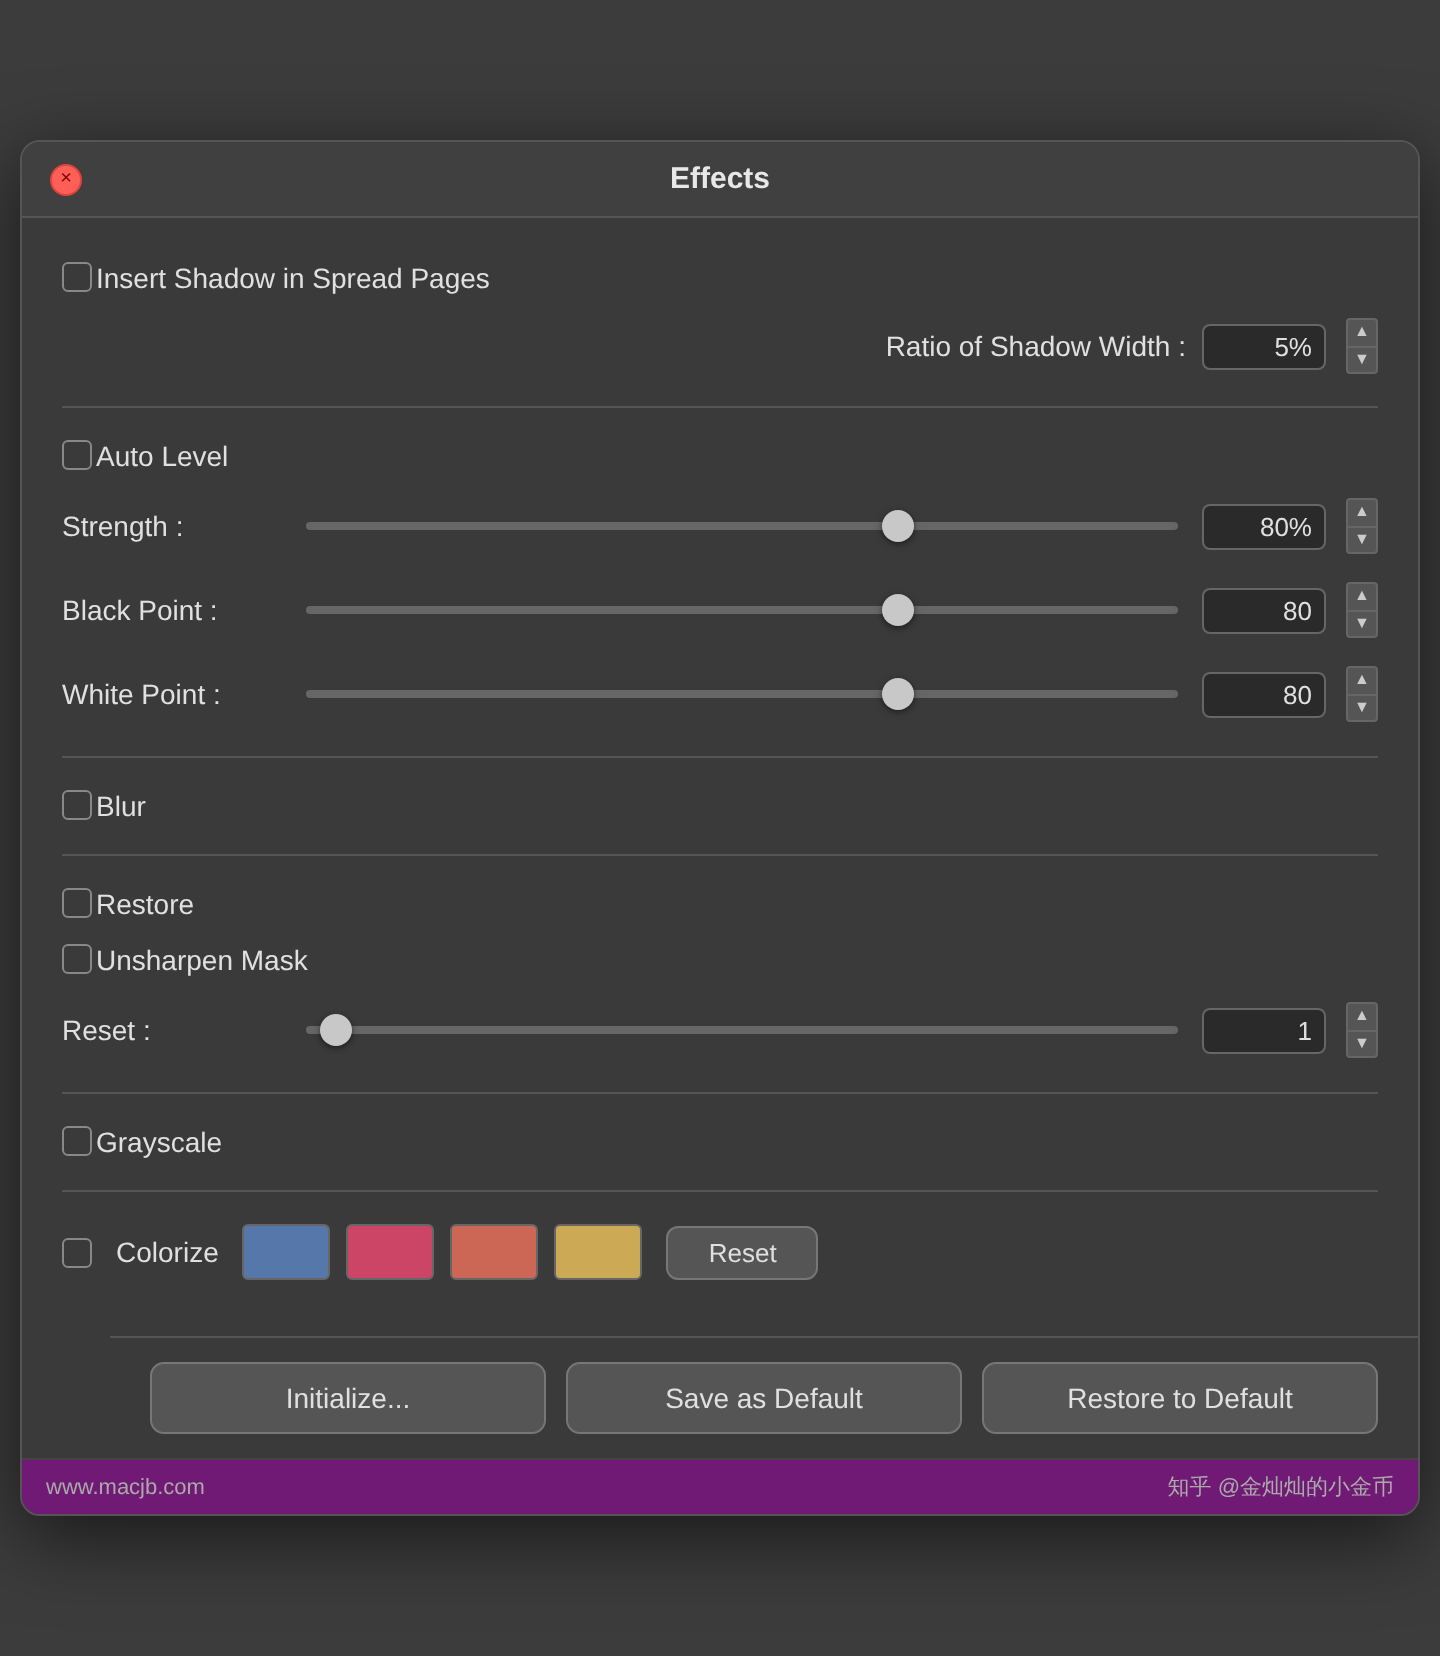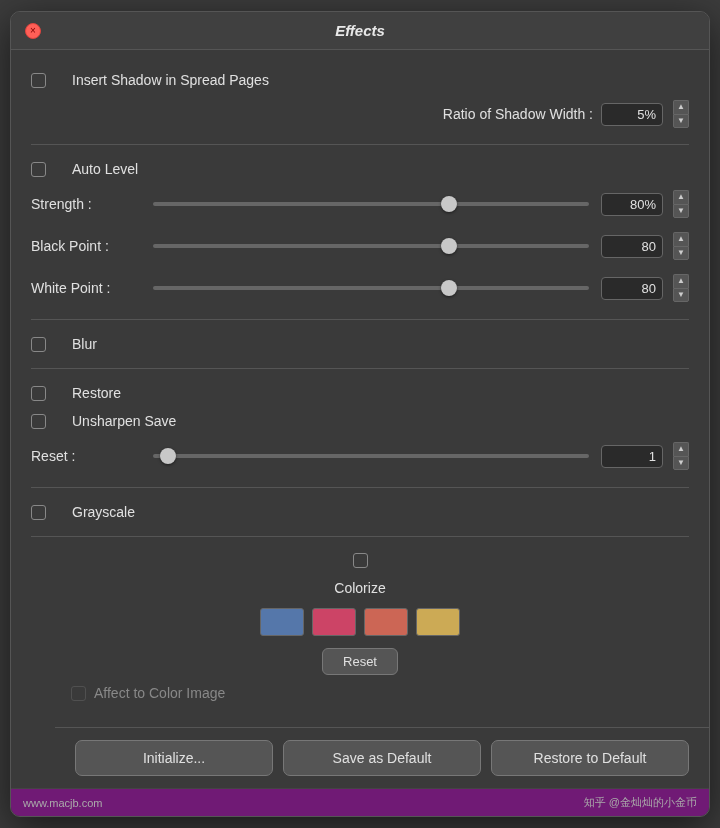--- a/index.html
+++ b/index.html
@@ -42,37 +42,36 @@
       align-items: center;
       justify-content: center;
       cursor: pointer;
       font-size: 10px;
       color: #800000;
     }
     .title-bar-text {
       font-size: 15px;
       font-weight: 600;
       color: #e8e8e8;
-      font-style: italic;
     }
     .content {
       padding: 16px 20px;
     }
     .section {
       margin-bottom: 6px;
     }
     .divider {
       border: none;
       border-top: 1px solid #555;
       margin: 10px 0;
     }
     .checkbox-row {
       display: flex;
-      align-items: flex-end;
-      gap: 26px;
+      align-items: flex-start;
+      gap: 2px;
       padding: 6px 0;
     }
     .checkbox {
       width: 15px;
       height: 15px;
       border: 1px solid #888;
       border-radius: 3px;
       background: transparent;
       flex-shrink: 0;
       cursor: pointer;
@@ -169,21 +168,20 @@
       font-size: 13px;
       padding: 5px 20px;
       cursor: pointer;
       white-space: nowrap;
     }
     .colorize-row {
       display: flex;
       align-items: center;
       gap: 12px;
       padding: 6px 0;
-      flex-direction: column;
     }
     .affect-row {
       display: flex;
       align-items: center;
       gap: 8px;
       padding: 4px 0 4px 40px;
     }
     .footer {
       display: flex;
       justify-content: space-between;
@@ -328,21 +326,21 @@
 
     <hr class="divider">
 
     <div class="section">
       <div class="checkbox-row">
         <div class="checkbox"></div>
         <span class="label">Restore</span>
       </div>
       <div class="checkbox-row">
         <div class="checkbox"></div>
-        <span class="label">Unsharpen Save</span>
+        <span class="label">Unsharpen Mask</span>
       </div>
 
       <div class="slider-row">
         <span class="slider-label">Reset :</span>
         <div class="slider-container">
           <div class="track-bg"></div>
           <div class="thumb" style="left: calc(2% - 2px);"></div>
         </div>
         <input class="value-input" type="text" value="1" style="">
         <div class="stepper">
@@ -368,24 +366,20 @@
         <div class="checkbox"></div>
         <span class="label">Colorize</span>
         <div class="color-swatches">
           <div class="swatch" style="background: #5577aa;"></div>
           <div class="swatch" style="background: #cc4466;"></div>
           <div class="swatch" style="background: #cc6655;"></div>
           <div class="swatch" style="background: #ccaa55;"></div>
         </div>
         <button class="reset-btn">Reset</button>
       </div>
-      <div class="affect-row">
-        <div class="checkbox" style="border-color: #666; opacity: 0.5;"></div>
-        <span class="label-dim">Affect to Color Image</span>
-      </div>
     </div>
 
   </div>
 
   <div class="footer">
     <button class="footer-btn">Initialize...</button>
     <button class="footer-btn">Save as Default</button>
     <button class="footer-btn">Restore to Default</button>
   </div>
 

